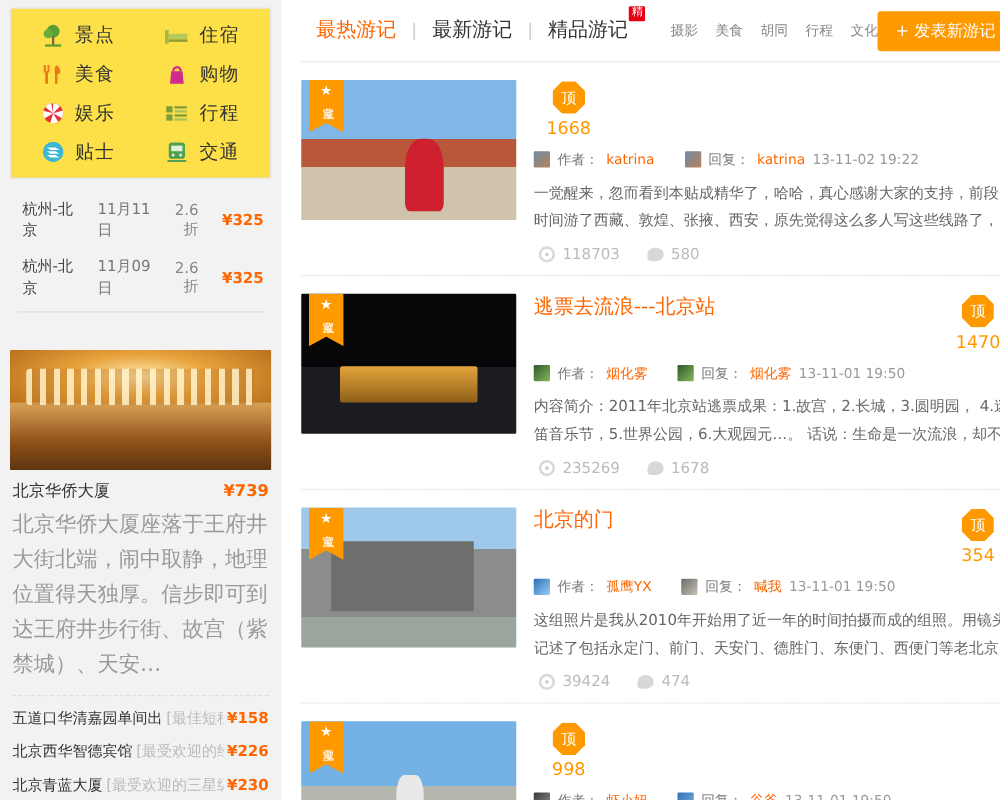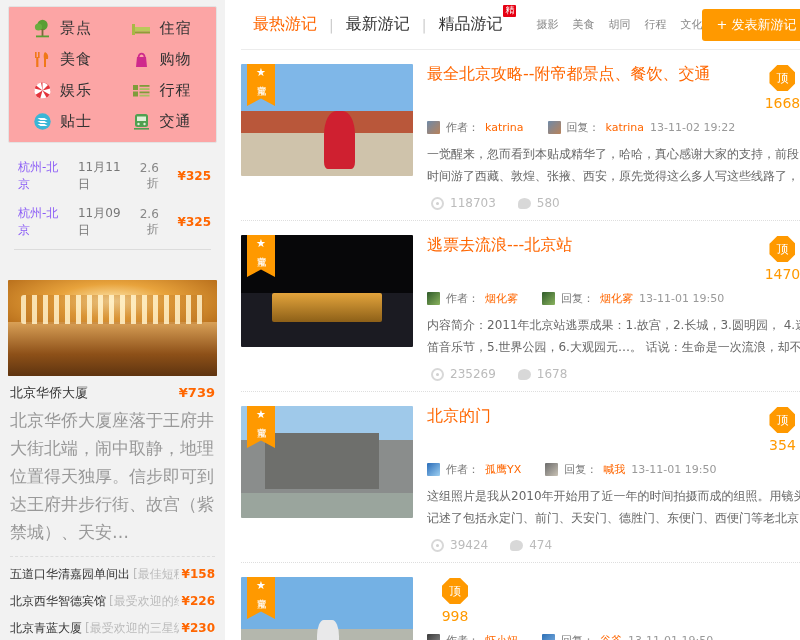--- a/index.html
+++ b/index.html
@@ -8,35 +8,35 @@
     background: #f2f2f2;
     font-family: "DejaVu Sans", "Liberation Sans", sans-serif;
     overflow: hidden;
   }
   .page { position: relative; width: 800px; height: 640px; display: flex; }
 
   
   .sidebar { width: 225px; flex: 0 0 225px; background: #f2f2f2; padding: 4px 0 0 0; }
 
   .cat-card {
-    background: #fca5a5; border: 1px solid #e3e3e3;
+    background: #fde047; border: 1px solid #e3e3e3;
     margin: 2px 8px 0 8px; padding: 10px 4px 10px 4px;
     border-radius: 2px;
   }
   .cat-grid { display: grid; grid-template-columns: 1fr 1fr; row-gap: 9px; }
   .cat-item { display: flex; align-items: center; gap: 7px; padding-left: 18px; cursor: pointer; }
   .cat-ico { width: 22px; height: 22px; flex: 0 0 22px; display: flex; align-items: center; justify-content: center; }
   .cat-label { font-size: 15px; color: #333; letter-spacing: 1px; }
 
   .flights { margin: 10px 8px 0 8px; background: #f2f2f2; }
   .flight-row {
     display: flex; align-items: center; font-size: 12px; color: #888;
     padding: 6px 6px 6px 10px; gap: 10px;
   }
-  .fl-route { width: 58px; color: #8b5cf6; }
+  .fl-route { width: 58px; color: #404040; }
   .fl-date { width: 60px; color: #777; }
   .fl-disc { flex: 1; text-align: right; color: #888; padding-right: 6px;}
   .fl-price { width: 42px; text-align: right; color: #f60; font-weight: bold; }
   .flights-divider { border-bottom: 1px solid #dcdcdc; margin: 4px 6px 0 6px; }
 
   .hotel-block { margin: 30px 8px 0 8px; }
   .hotel-head { display: flex; align-items: center; padding: 0 2px 8px 2px; }
   .hh-ico { width: 15px; height: 13px; margin-right: 6px; position: relative; }
   .hotel-title { font-size: 15px; font-weight: bold; color: #333; letter-spacing: .5px; }
   .hotel-book { margin-left: auto; font-size: 11px; color: #666; cursor: pointer; }
@@ -331,21 +331,20 @@
     <article class="post">
       <div class="thumb ph-a">
         <span class="fig"></span>
         <span class="ribbon">
           <span class="ribbon-star">★</span>
           <span class="ribbon-text">宝藏</span>
         </span>
       </div>
       <div class="pbody">
         <div class="ptitle-row">
-          <span class="ptitle">最全北京攻略--附帝都景点、餐饮、交通</span>
           <span class="ding-col">
             <span class="ding">顶</span>
             <div class="ding-num">1668</div>
           </span>
         </div>
         <div class="meta-row">
           <span class="mini-av av1"></span>
           <span>作者：</span>
           <span class="meta-user">katrina</span>
           <span class="meta-gap"></span>

